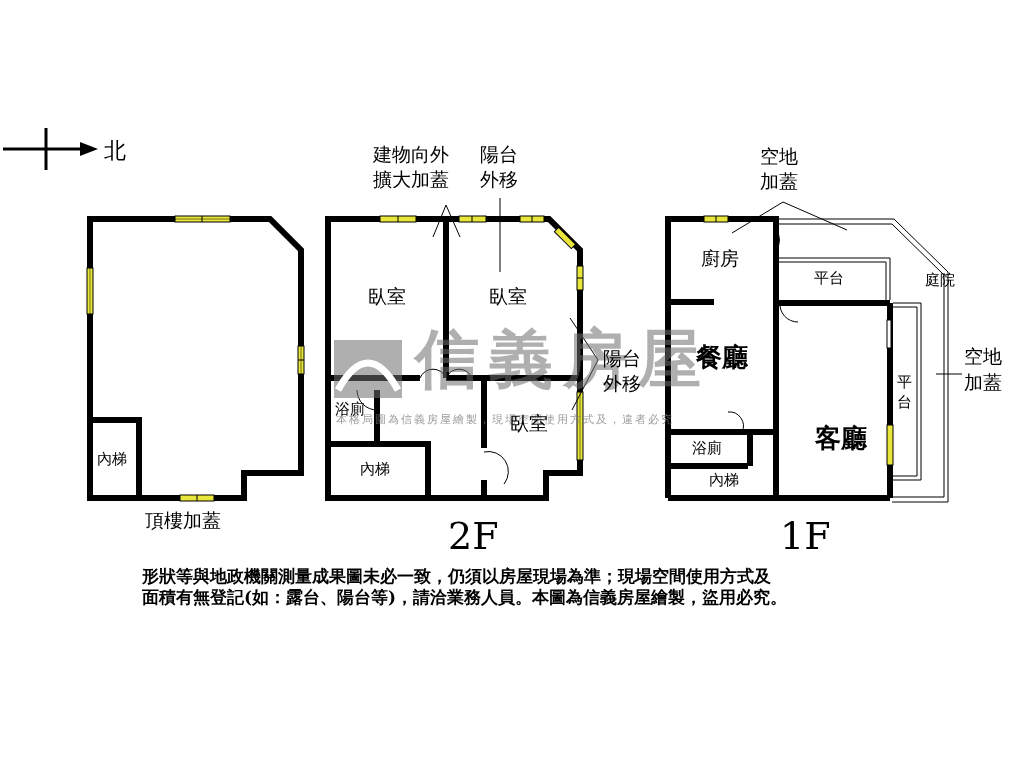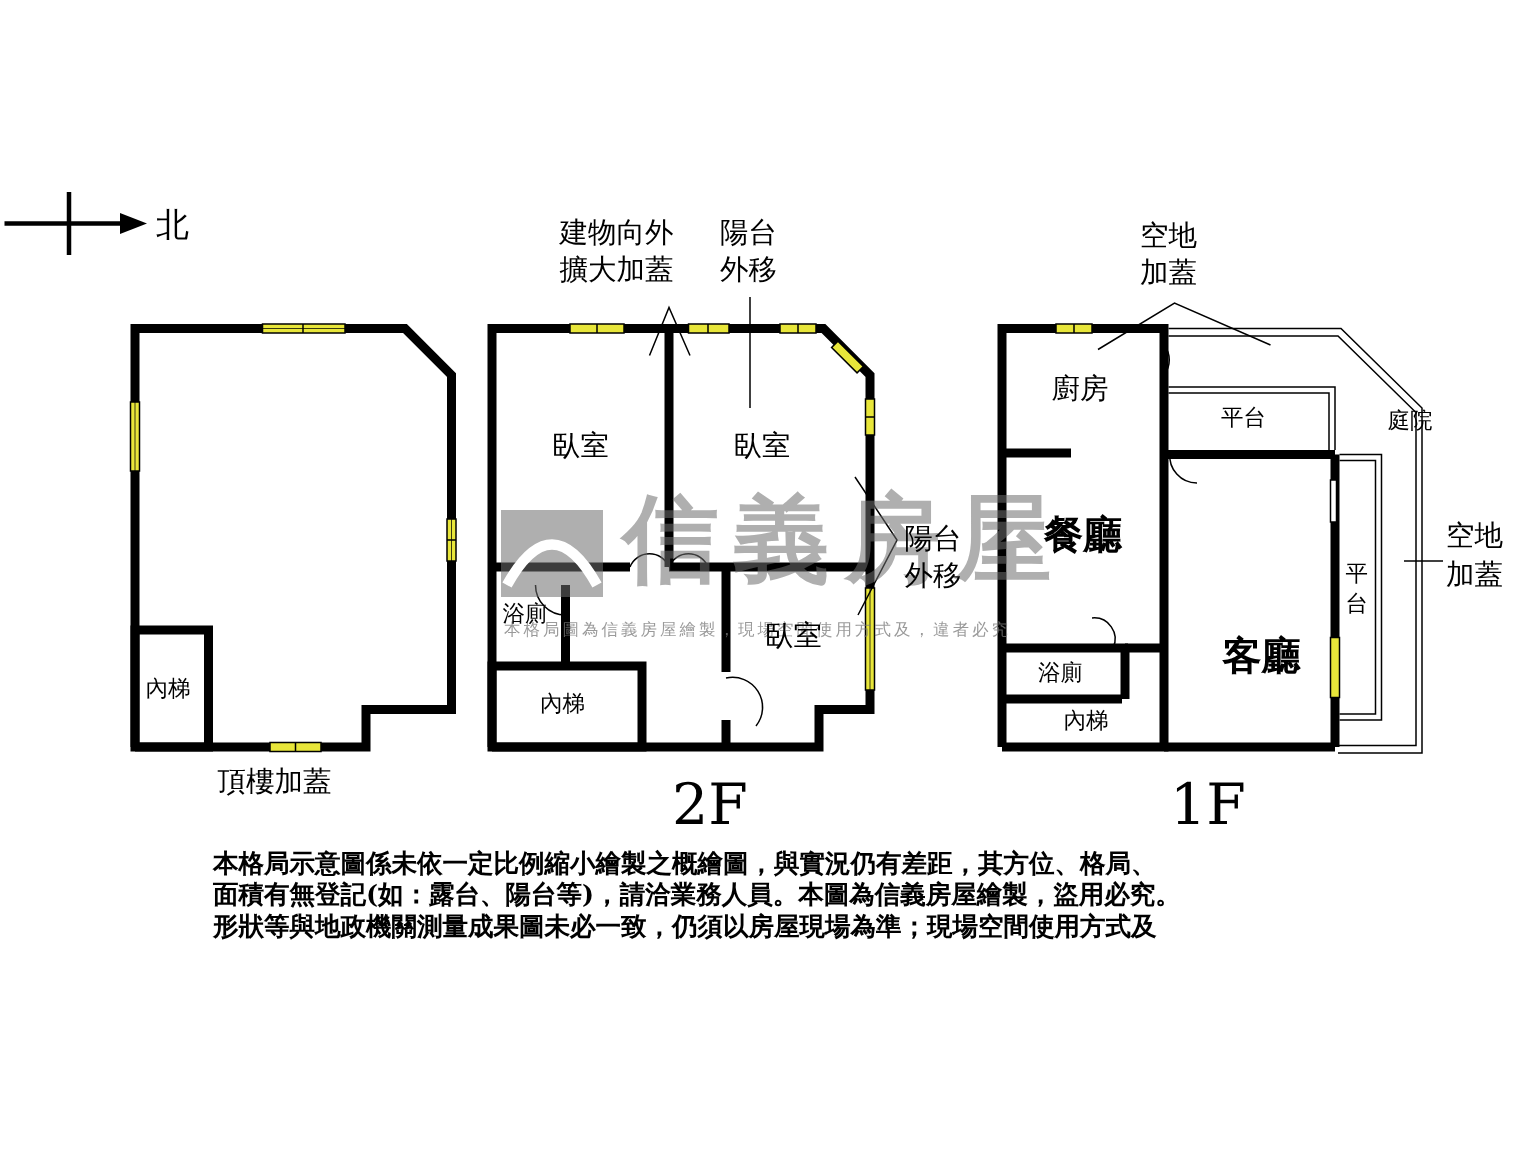--- a/index.html
+++ b/index.html
@@ -160,16 +160,15 @@
 <div class="lbl lbl-sm" style="left:902px;top:272px;margin-left:23px;">庭院</div>
 <div class="lbl lbl-xl" style="left:696px;top:343px;">餐廳</div>
 <div class="lbl lbl-xl" style="left:815px;top:378px;margin-top:46px;">客廳</div>
 <div class="lbl lbl-sm" style="left:897px;top:374px;">平</div>
 <div class="lbl lbl-sm" style="left:897px;top:394px;">台</div>
 <div class="lbl lbl-sm" style="left:692px;top:440px;">浴廁</div>
 <div class="lbl lbl-sm" style="left:709px;top:472px;">內梯</div>
 <div class="lbl floor" style="left:780px;top:515px;">1F</div>
 
 <div class="note">
-  <div>本格局示意圖係未依一定比例縮小繪製之概繪圖，與實況仍有差距，其方位、格局、</div>
+  <div>形狀等與地政機關測量成果圖未必一致，仍須以房屋現場為準；現場空間使用方式及</div>
   <div>面積有無登記(如：露台、陽台等)，請洽業務人員。本圖為信義房屋繪製，盜用必究。</div>
-  <div>形狀等與地政機關測量成果圖未必一致，仍須以房屋現場為準；現場空間使用方式及</div>
 </div>
 
 </body></html>

